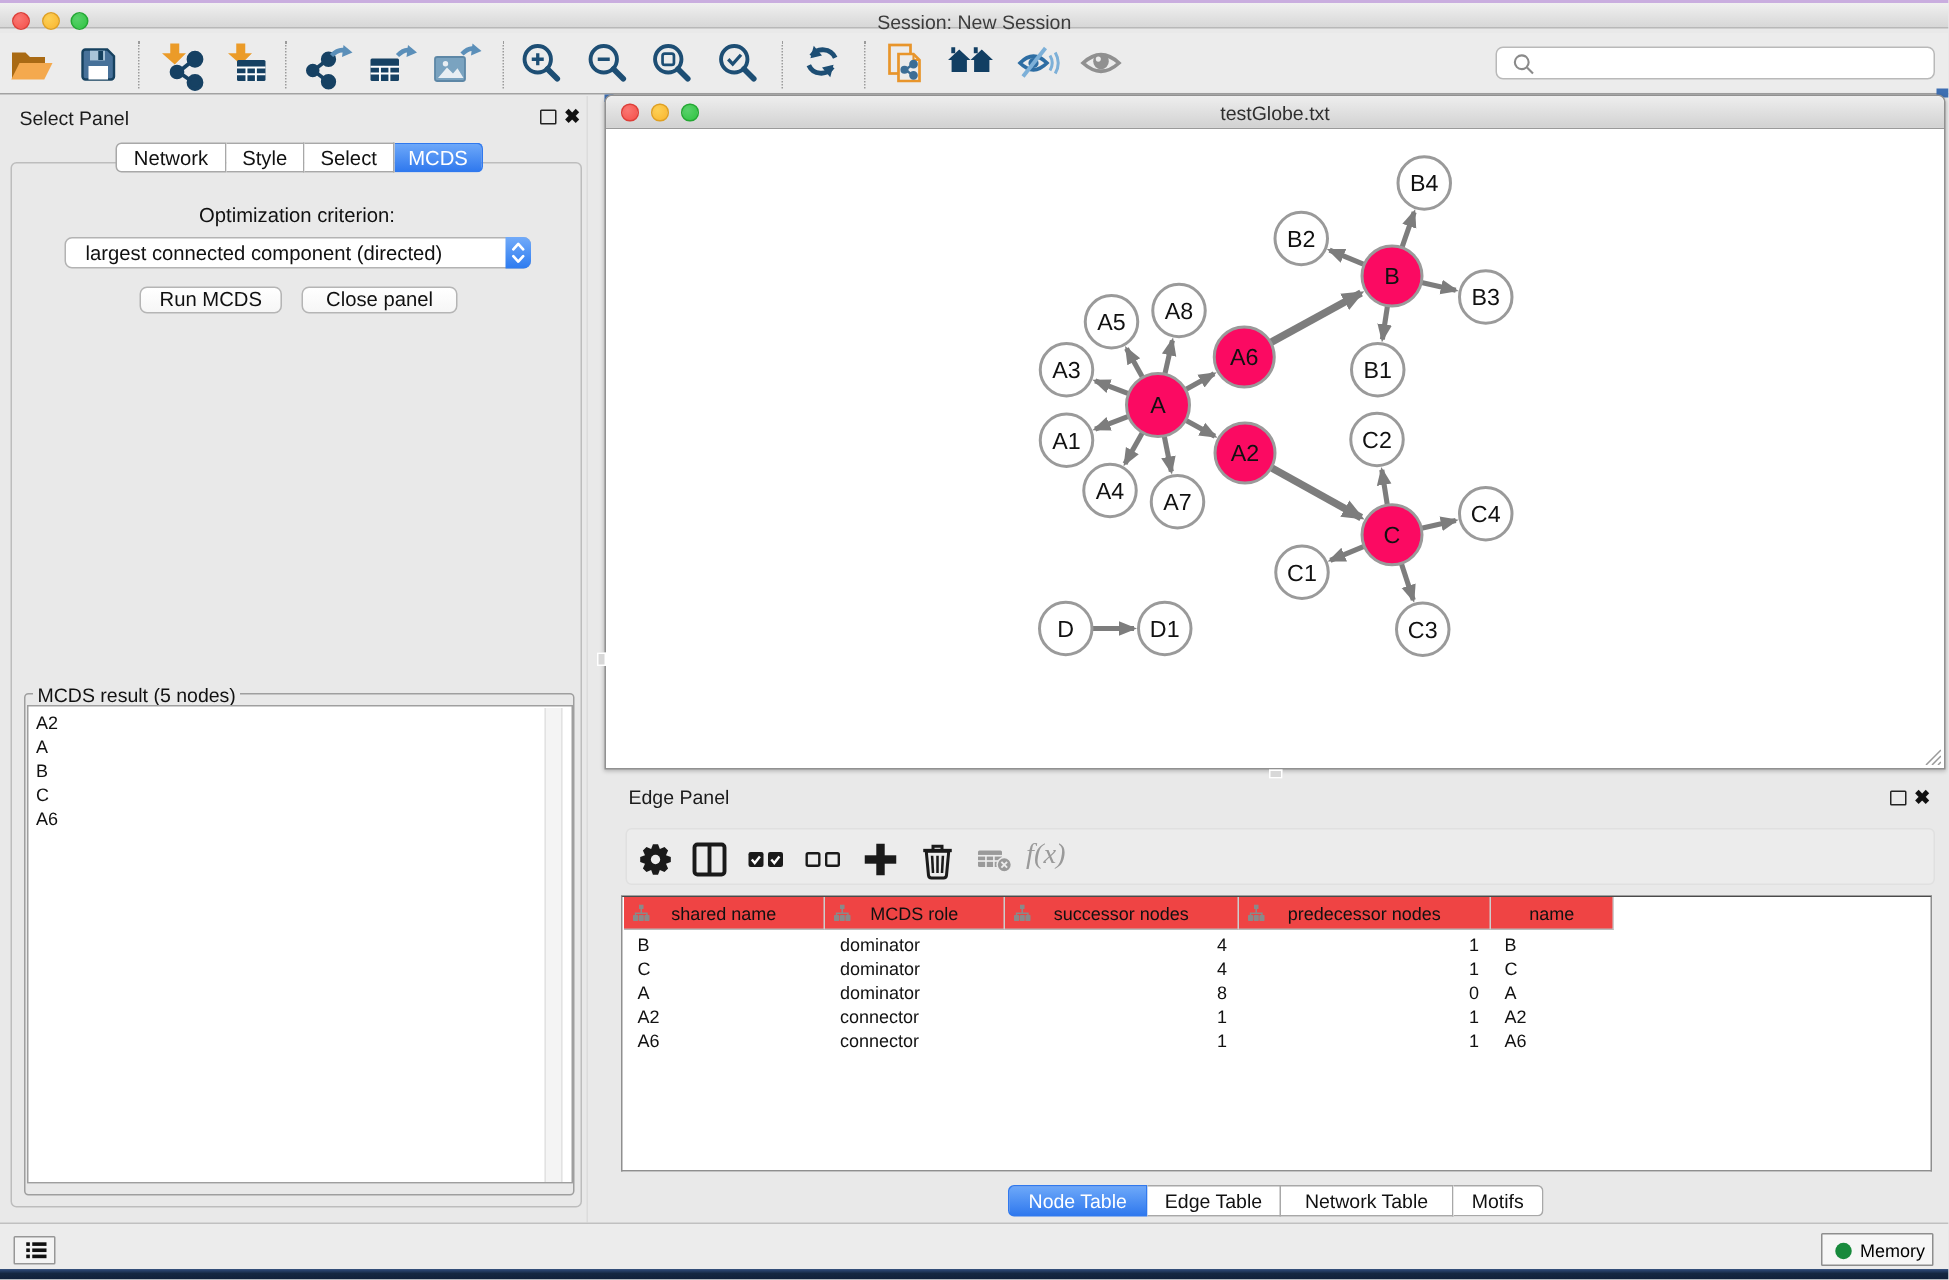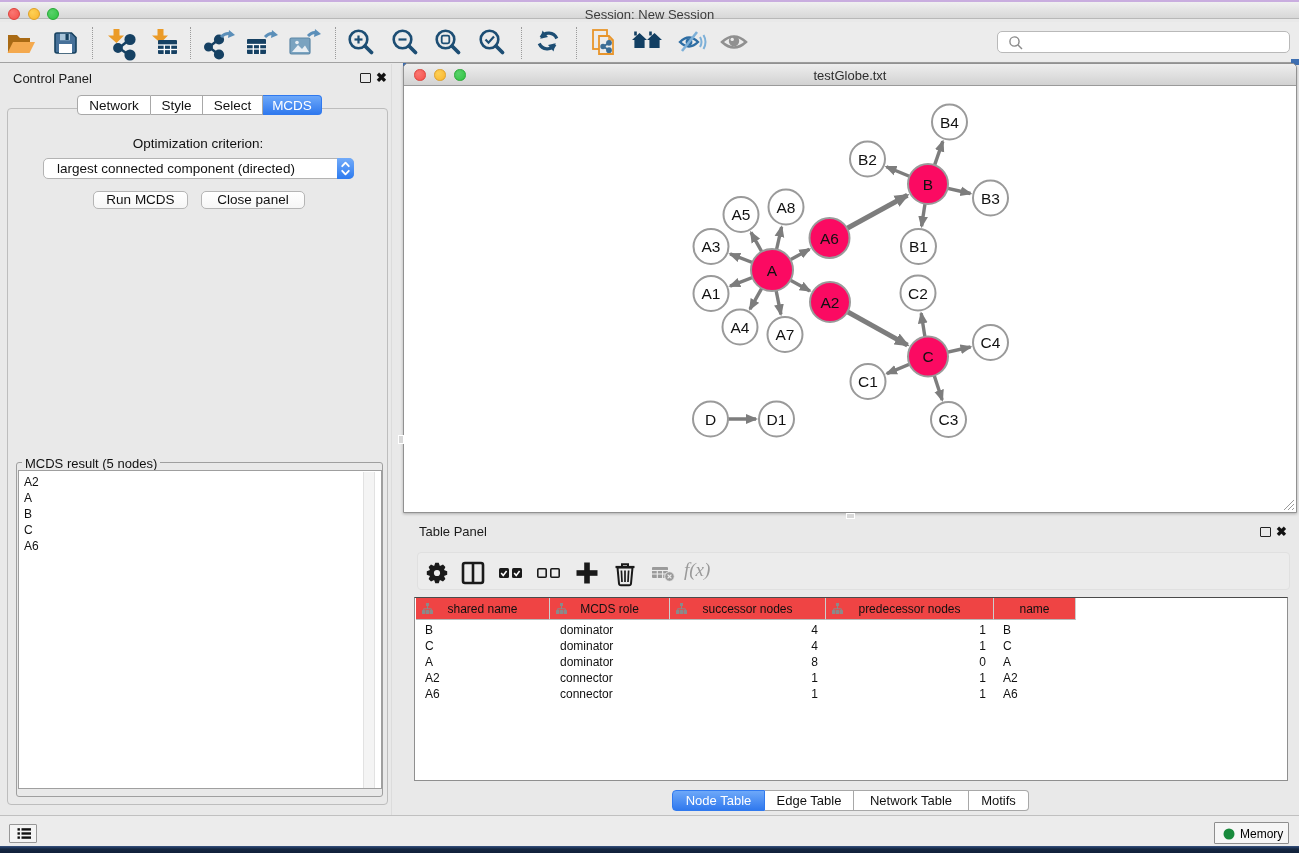--- a/index.html
+++ b/index.html
@@ -187,21 +187,21 @@
   <div class="sep abs" style="left:521px"></div>
   <div class="sep abs" style="left:576px"></div>
   <div id="searchbox" class="abs">
     <svg width="16" height="16" style="position:absolute;left:10px;top:3px" viewBox="0 0 16 16">
         <circle cx="6.5" cy="6.5" r="4.6" fill="none" stroke="#8a8a8a" stroke-width="1.4"></circle>
         <line x1="10" y1="10" x2="14" y2="14" stroke="#8a8a8a" stroke-width="1.4"></line>
       </svg>
   </div>
 </div>
 
-<div id="cp-title" class="abs">Control Panel</div>
+<div id="cp-title" class="abs">Select Panel</div>
 <div id="cp-float" class="abs"></div>
 <div id="cp-close" class="abs">✖</div>
 <div id="cp-box" class="abs"></div>
 <div id="cp-tabs" class="abs tabbar">
   <div class="tab first" style="width:74px">Network</div>
   <div class="tab" style="width:52px">Style</div>
   <div class="tab" style="width:60px">Select</div>
   <div class="tab sel last" style="width:59px">MCDS</div>
 </div>
 <div id="opt-label" class="abs">Optimization criterion:</div>
@@ -311,21 +311,21 @@
       <g stroke="#9a9a9a" stroke-width="1">
         <line x1="2" y1="12" x2="12" y2="2"></line>
         <line x1="6" y1="12" x2="12" y2="6"></line>
         <line x1="10" y1="12" x2="12" y2="10"></line>
       </g>
     </svg>
 </div>
 <div class="abs" style="left:398px;top:435px;width:6px;height:9px;background:#d8d8d8;border:1px solid #fff;"></div>
 <div class="abs" style="left:846px;top:513px;width:9px;height:6px;background:#d8d8d8;border:1px solid #fff;"></div>
 
-<div id="tp-title" class="abs">Table Panel</div>
+<div id="tp-title" class="abs">Edge Panel</div>
 <div id="tp-float" class="abs"></div>
 <div id="tp-close" class="abs">✖</div>
 <div id="tp-toolbar" class="abs">
   <svg class="abs" style="left:4px;top:5px" width="30" height="30" viewBox="0 0 30 30">
       <path d="M12.1,8.0 L13.3,4.8 L16.7,4.8 L17.9,8.0 L17.9,8.0 L21.0,6.6 L23.4,9.0 L22.0,12.1 L22.0,12.1 L25.2,13.3 L25.2,16.7 L22.0,17.9 L22.0,17.9 L23.4,21.0 L21.0,23.4 L17.9,22.0 L17.9,22.0 L16.7,25.2 L13.3,25.2 L12.1,22.0 L12.1,22.0 L9.0,23.4 L6.6,21.0 L8.0,17.9 L8.0,17.9 L4.8,16.7 L4.8,13.3 L8.0,12.1 L8.0,12.1 L6.6,9.0 L9.0,6.6 L12.1,8.0 Z" fill="#1a1a1a"></path>
       <circle cx="15" cy="15" r="3.1" fill="#ececec"></circle>
     </svg>
 <svg class="abs" style="left:40px;top:5px" width="30" height="30" viewBox="0 0 30 30">
       <rect x="5" y="5" width="20" height="20" rx="2" fill="none" stroke="#1a1a1a" stroke-width="2.6"></rect>
       <line x1="15" y1="5" x2="15" y2="25" stroke="#1a1a1a" stroke-width="2.6"></line>

